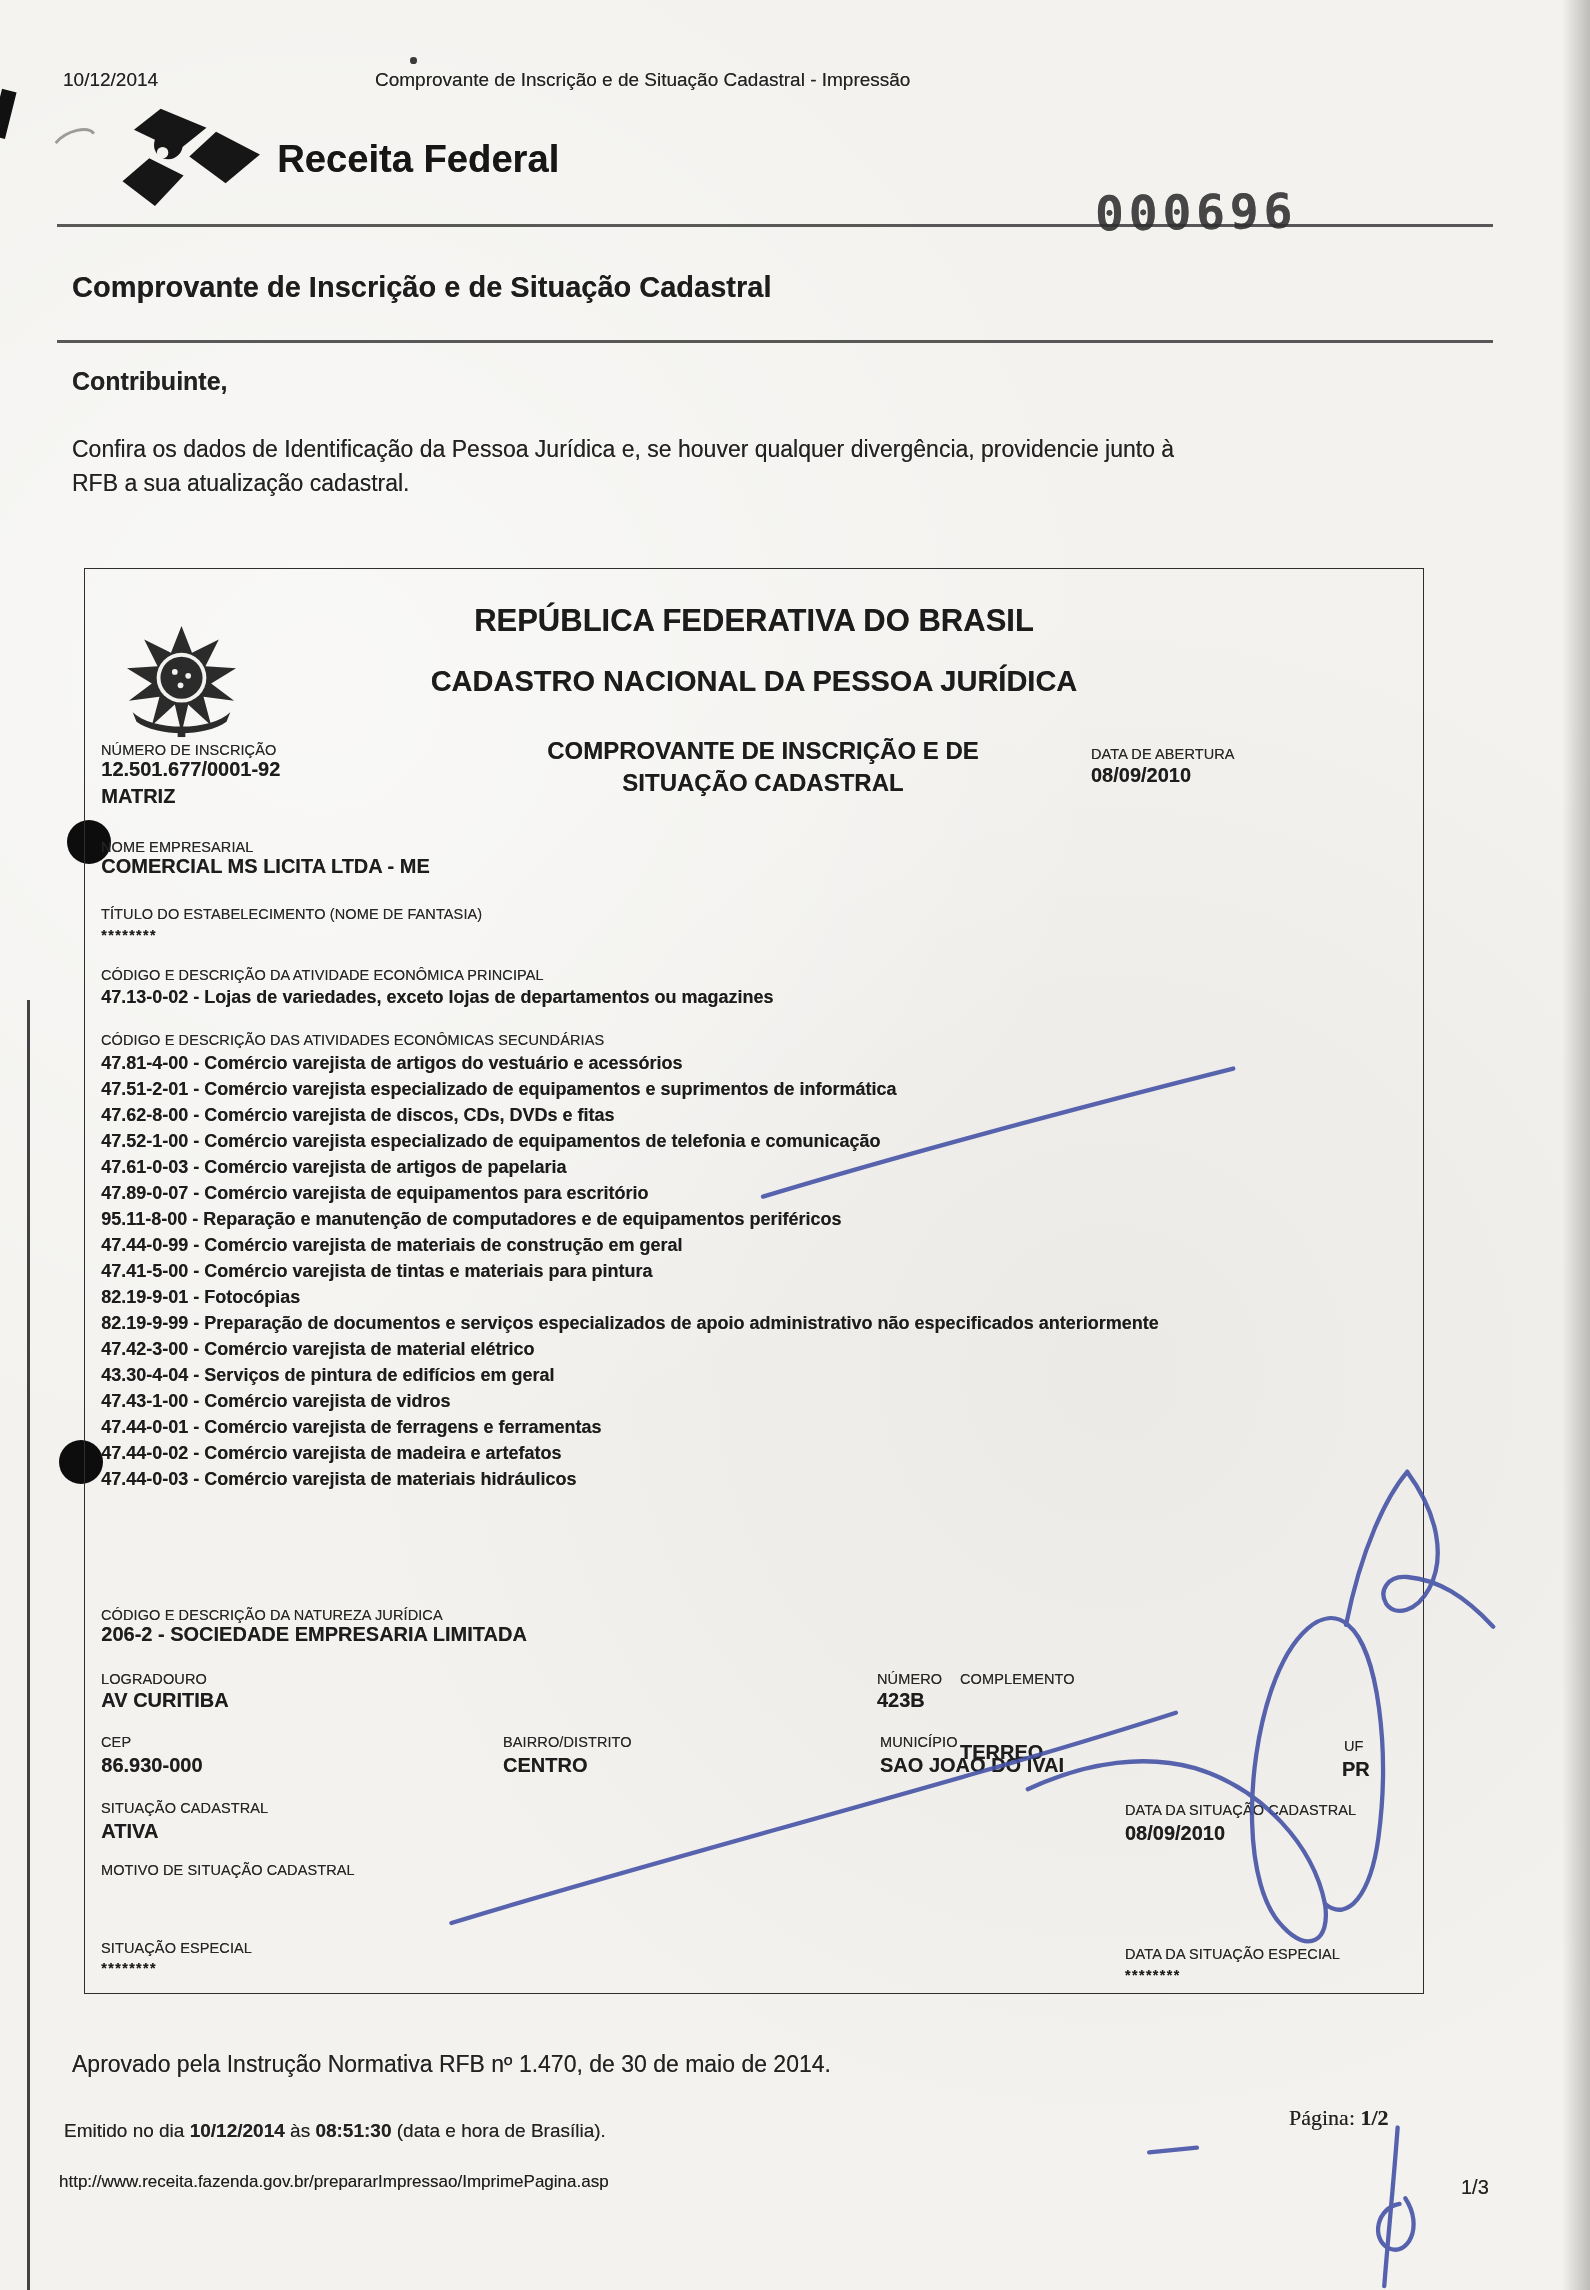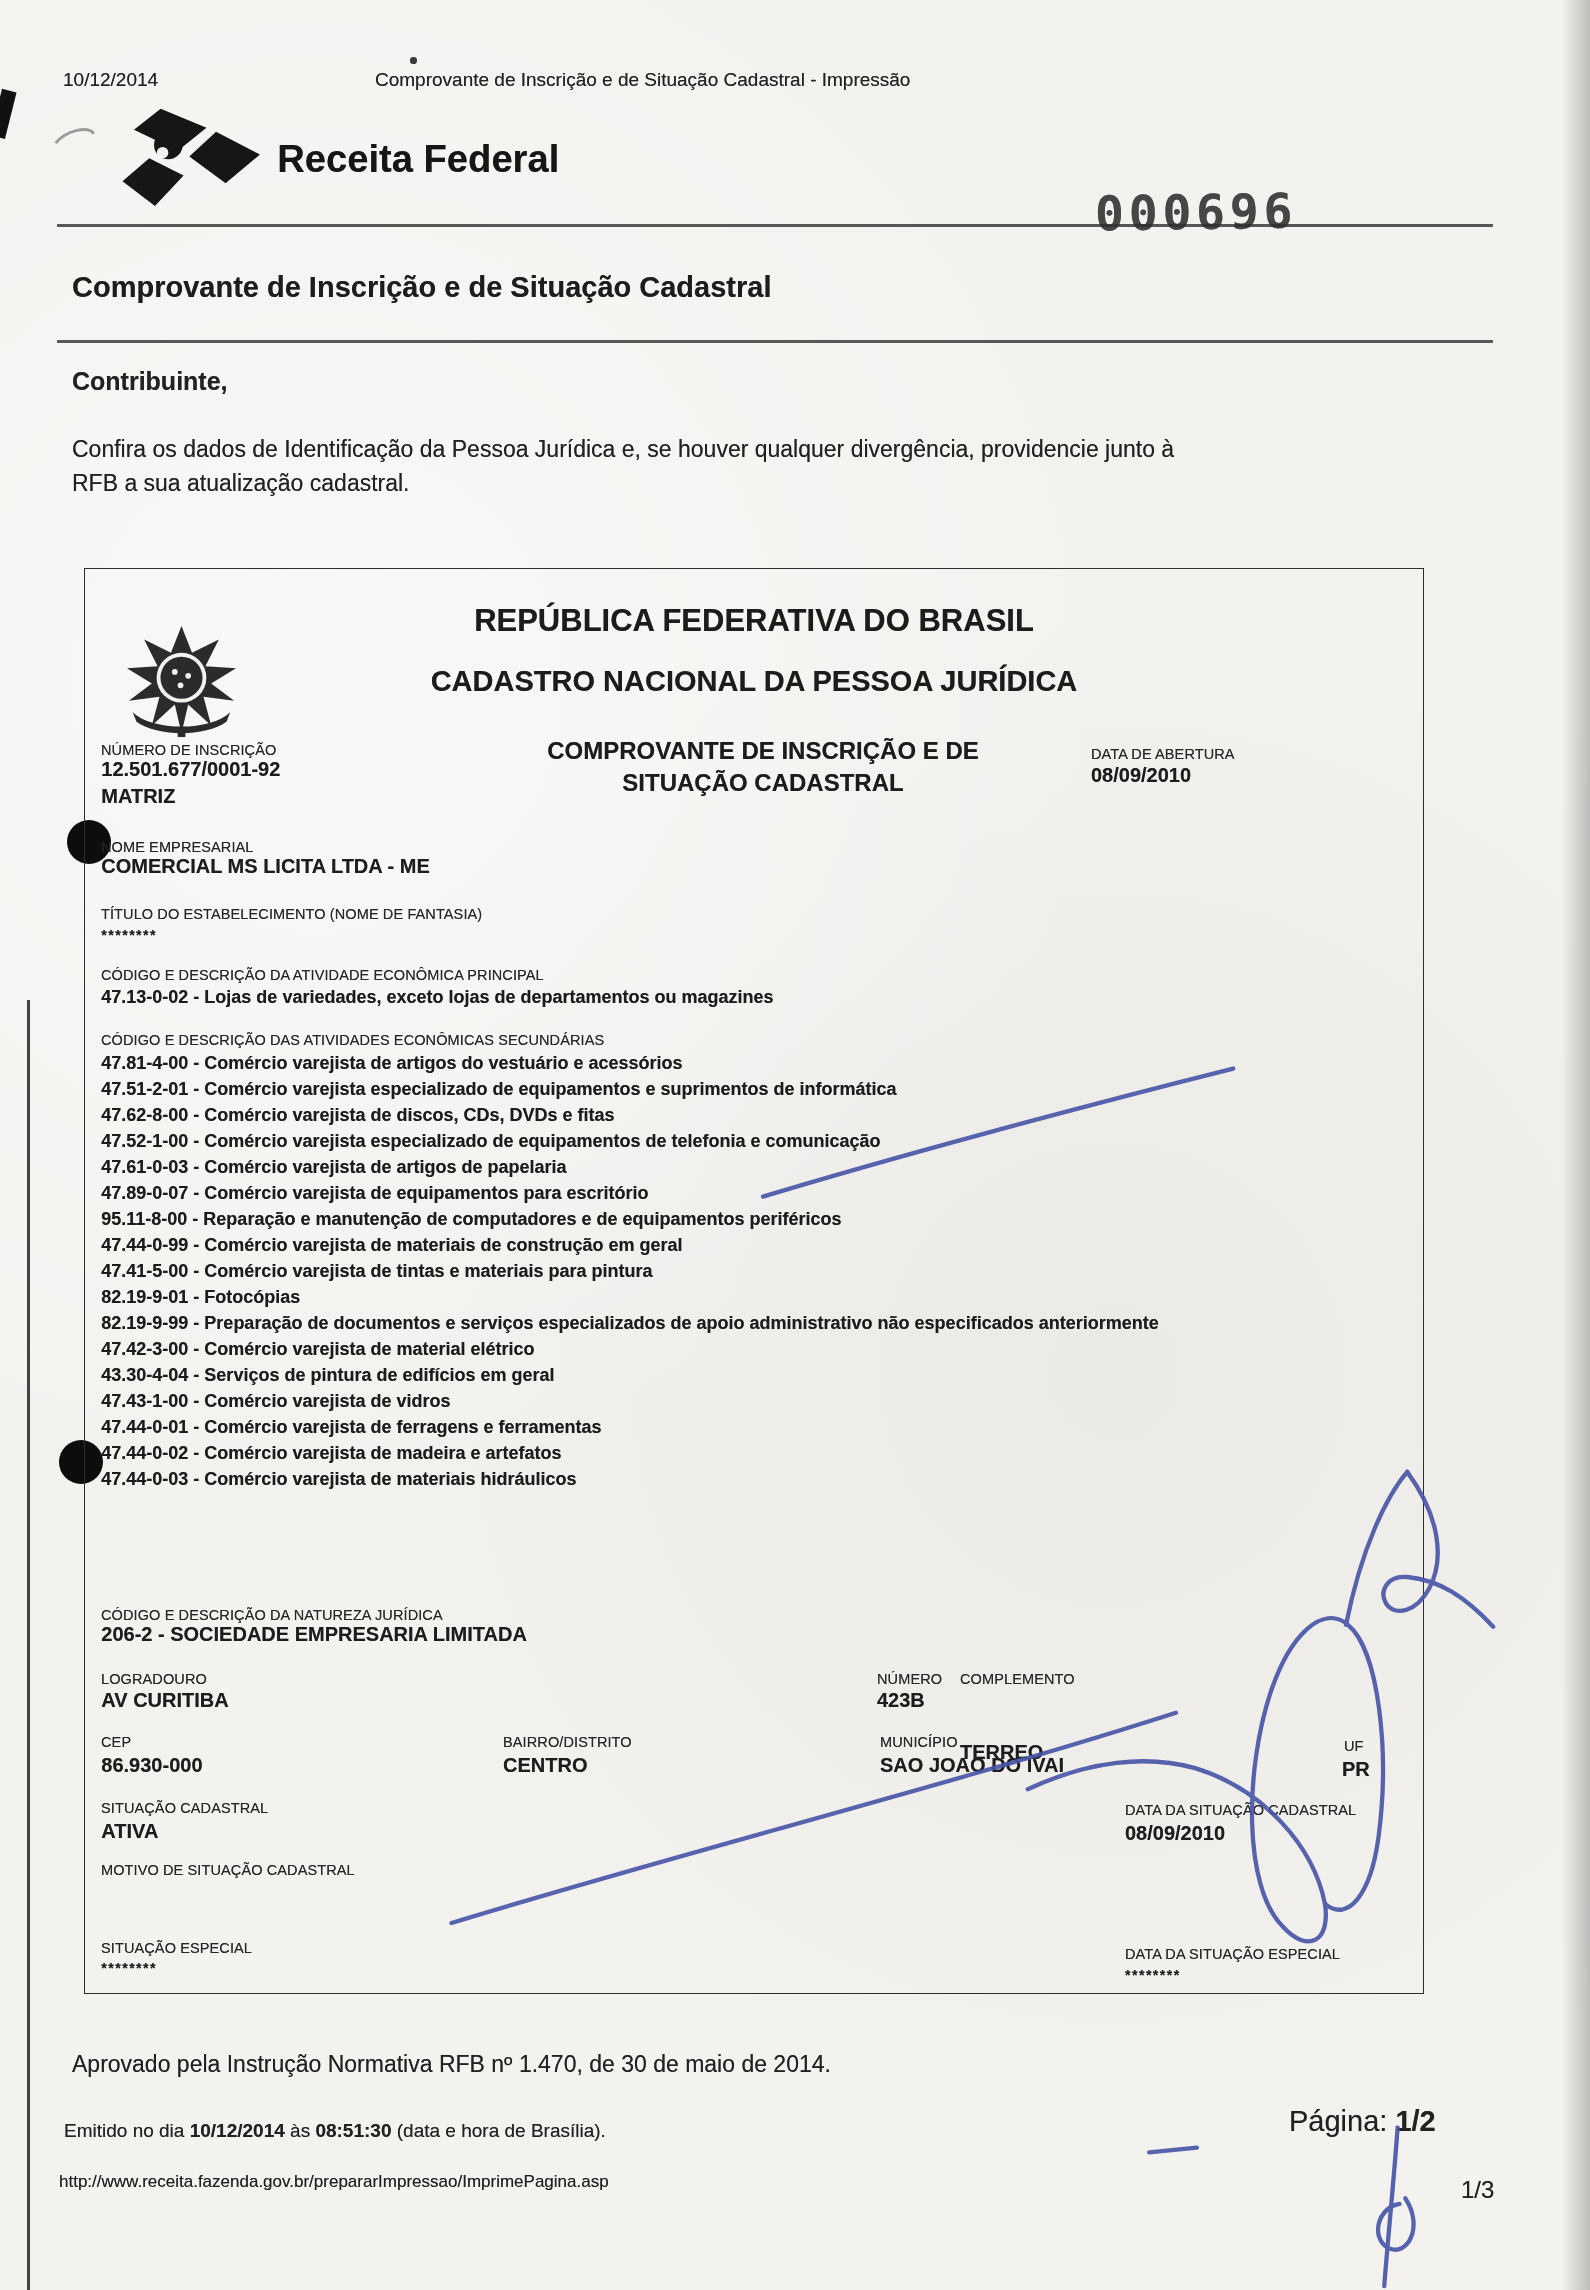--- a/index.html
+++ b/index.html
@@ -160,25 +160,25 @@
     <div class="abs lbl" style="left:16.3px;top:1370px;">SITUAÇÃO ESPECIAL</div>
     <div class="abs stars" style="left:16.3px;top:1391px;">********</div>
     <div class="abs lbl" style="left:1040px;top:1376px;">DATA DA SITUAÇÃO ESPECIAL</div>
     <div class="abs stars" style="left:1040px;top:1398px;">********</div>
   </div>
 
   <div class="abs" style="left:72px;top:2051px;font-size:23px;">Aprovado pela Instrução Normativa RFB nº 1.470, de 30 de maio de 2014.</div>
   <div class="abs" style="left:64px;top:2103px;font-size:19px;margin-top:17px;">
     <span>Emitido no dia </span><span class="bold">10/12/2014</span><span> às </span><span class="bold">08:51:30</span><span> (data e hora de Brasília).</span>
   </div>
-  <div class="abs" style="left:1289px;top:2105px;font-size:29px;">
+  <div class="abs" style="left:1289px;top:2105px;font-size:22px;font-family:Liberation Serif, serif;">
     <span>Página: </span><span class="bold">1/2</span>
   </div>
   <div class="abs" style="left:59px;top:2172px;font-size:17px;color:#1f1f1f;">http://www.receita.fazenda.gov.br/prepararImpressao/ImprimePagina.asp</div>
-  <div class="abs" style="left:1461px;top:2176px;font-size:24px;">1/3</div>
+  <div class="abs" style="left:1461px;top:2176px;font-size:20px;">1/3</div>
 
   <svg class="abs" style="left:0;top:0;pointer-events:none;" width="1591" height="2290" viewBox="0 0 1664 2396">
     <g fill="none" stroke="#4653a6" stroke-width="4.5" stroke-linecap="round" opacity="0.9">
       <path d="M798 1252 C 930 1212 1130 1158 1290 1118"></path>
       <path d="M1472 1540 C 1505 1585 1512 1630 1495 1662 C 1482 1686 1460 1692 1450 1678 C 1442 1664 1452 1648 1472 1650 C 1505 1653 1532 1670 1562 1702"></path>
       <path d="M472 2012 C 700 1942 1000 1866 1230 1792"></path>
       <path d="M1075 1872 C 1140 1842 1200 1836 1250 1850 C 1322 1872 1374 1932 1386 1992"></path>
       <path d="M1386 1992 C 1392 2032 1368 2044 1342 2016 C 1300 1974 1302 1850 1330 1768 C 1350 1710 1384 1678 1410 1700 C 1442 1726 1454 1832 1442 1922 C 1434 1982 1410 2012 1386 1992"></path>
       <path d="M1408 1700 C 1424 1620 1450 1566 1472 1540"></path>
       <path d="M1462 2226 C 1458 2282 1452 2340 1448 2392"></path>

